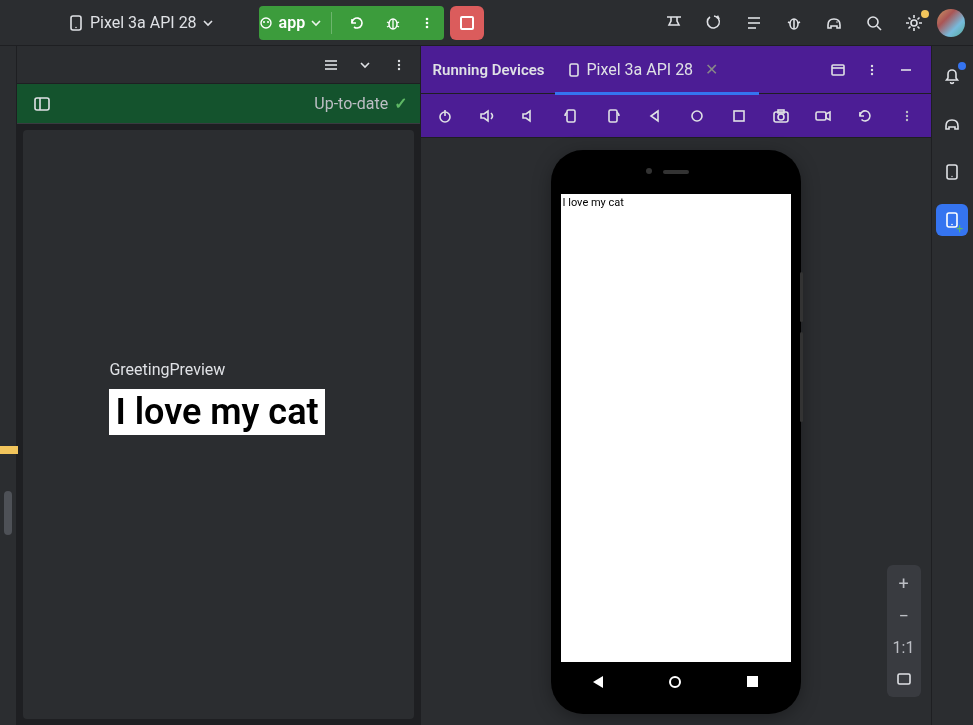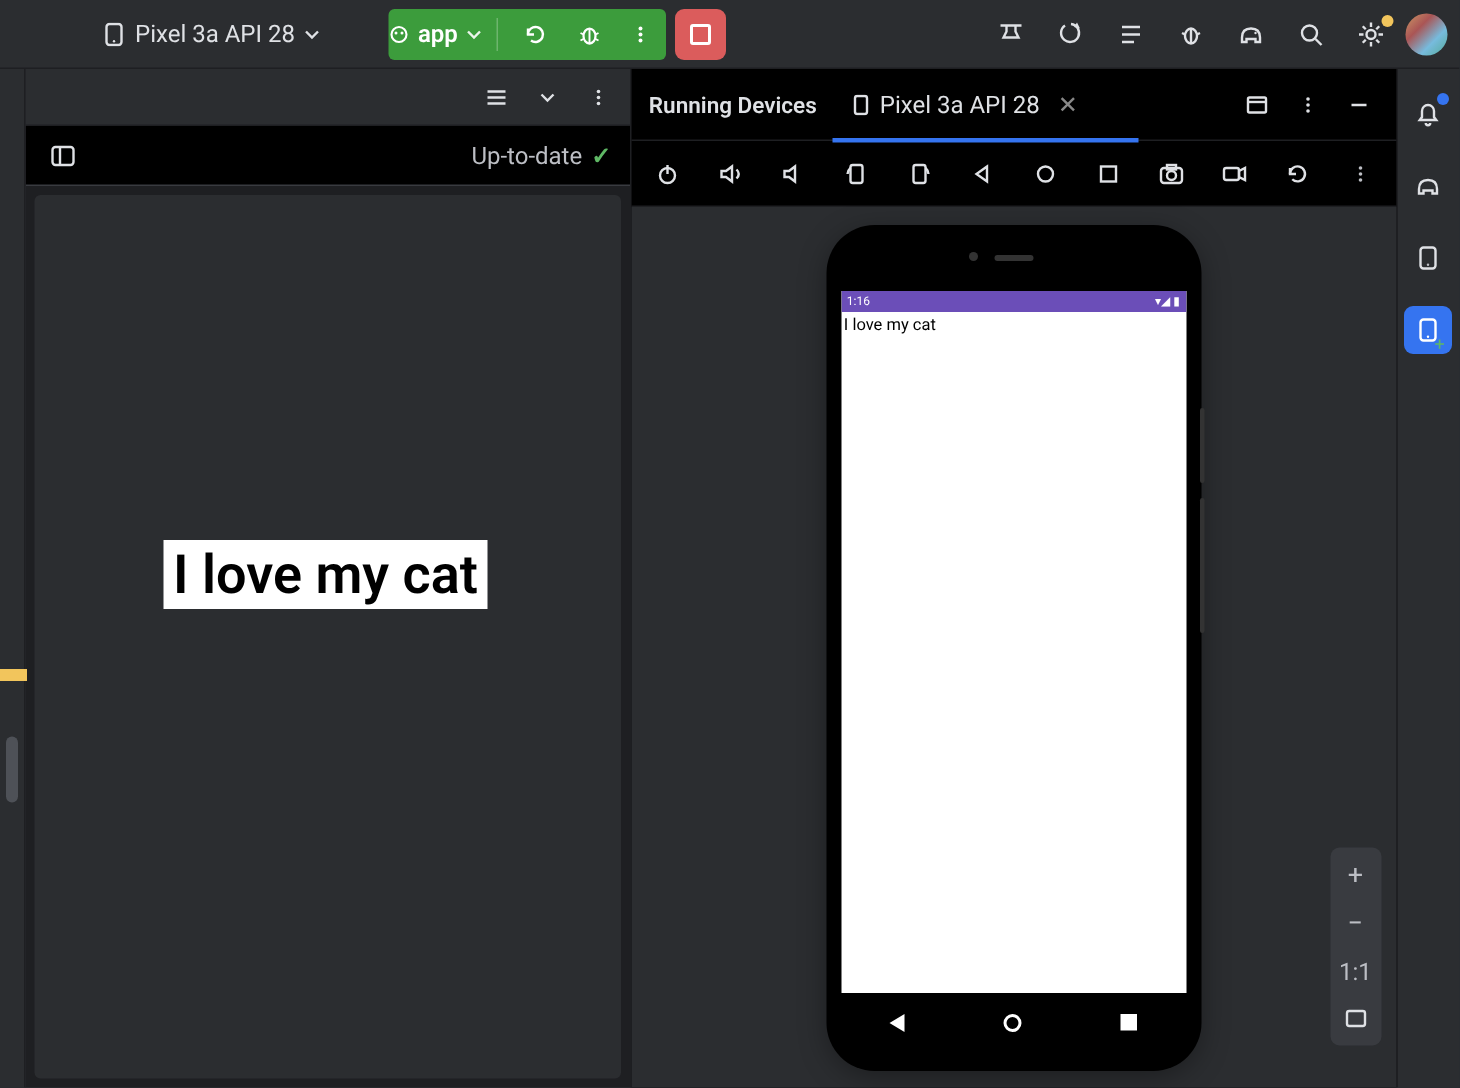--- a/index.html
+++ b/index.html
@@ -85,21 +85,21 @@
       background: #2b2d30;
       display:flex;align-items:center;
       padding: 0 8px;
       gap: 8px;
       border-bottom: 1px solid #1e1f22;
     }
     .preview-toolbar .right { margin-left:auto; display:flex;align-items:center;gap:8px; }
 
     .preview-subbar {
       height: 40px;
-      background: #000000;
+      background: #14532d;
       display:flex;align-items:center;
       padding: 0 12px;
       border-bottom: 1px solid #393b40;
       text-align: center;
     }
     .status-text { margin-left:auto; display:flex;align-items:center;gap:6px;color:#bcbec4; }
     .check { color:#5fb865; font-weight:bold; }
 
     .preview-canvas {
       flex:1;
@@ -115,21 +115,21 @@
     .preview-box {
       background:#fff; color:#000;
       font-size:36px; font-weight:600;
       padding: 2px 6px;
       white-space:nowrap;
     }
 
     
     .right-pane {
       flex:1;
-      background: #000000;
+      background: #4c1d95;
       display:flex;flex-direction:column;
       position: relative;
     }
     .rd-tabbar {
       height: 48px;
       display:flex;align-items:center;
       padding: 0 12px;
       gap: 18px;
       border-bottom: 1px solid #1e1f22;
     }
@@ -368,20 +368,21 @@
             <line x1="7" y1="3" x2="7" y2="15" class="icon-c"></line>
           </svg>
       </div>
       <div class="status-text">
         <span>Up-to-date</span>
         <span class="check">✓</span>
       </div>
     </div>
     <div class="preview-canvas">
       <div class="preview-content">
+        <div class="preview-label">GreetingPreview</div>
         <div class="preview-box">I love my cat</div>
       </div>
     </div>
   </div>
 
   <div class="right-pane">
     <div class="rd-tabbar">
       <div class="rd-title">Running Devices</div>
       <div class="rd-tab active">
         <svg width="14" height="14">
@@ -485,24 +486,20 @@
         </div>
     </div>
 
     <div class="device-stage">
       <div class="phone">
         <div class="speaker"></div>
         <div class="camdot"></div>
         <div class="side-btn" style="top:120px;height:50px"></div>
         <div class="side-btn" style="top:180px;height:90px"></div>
         <div class="screen">
-          <div class="status-bar">
-            <span>1:16</span>
-            <span>▾◢ ▮</span>
-          </div>
           <div class="app-text">I love my cat</div>
         </div>
         <div class="nav-bar">
           <div class="nav-tri"></div>
           <div class="nav-circ"></div>
           <div class="nav-sq"></div>
         </div>
       </div>
 
       <div class="zoom-ctrls">

